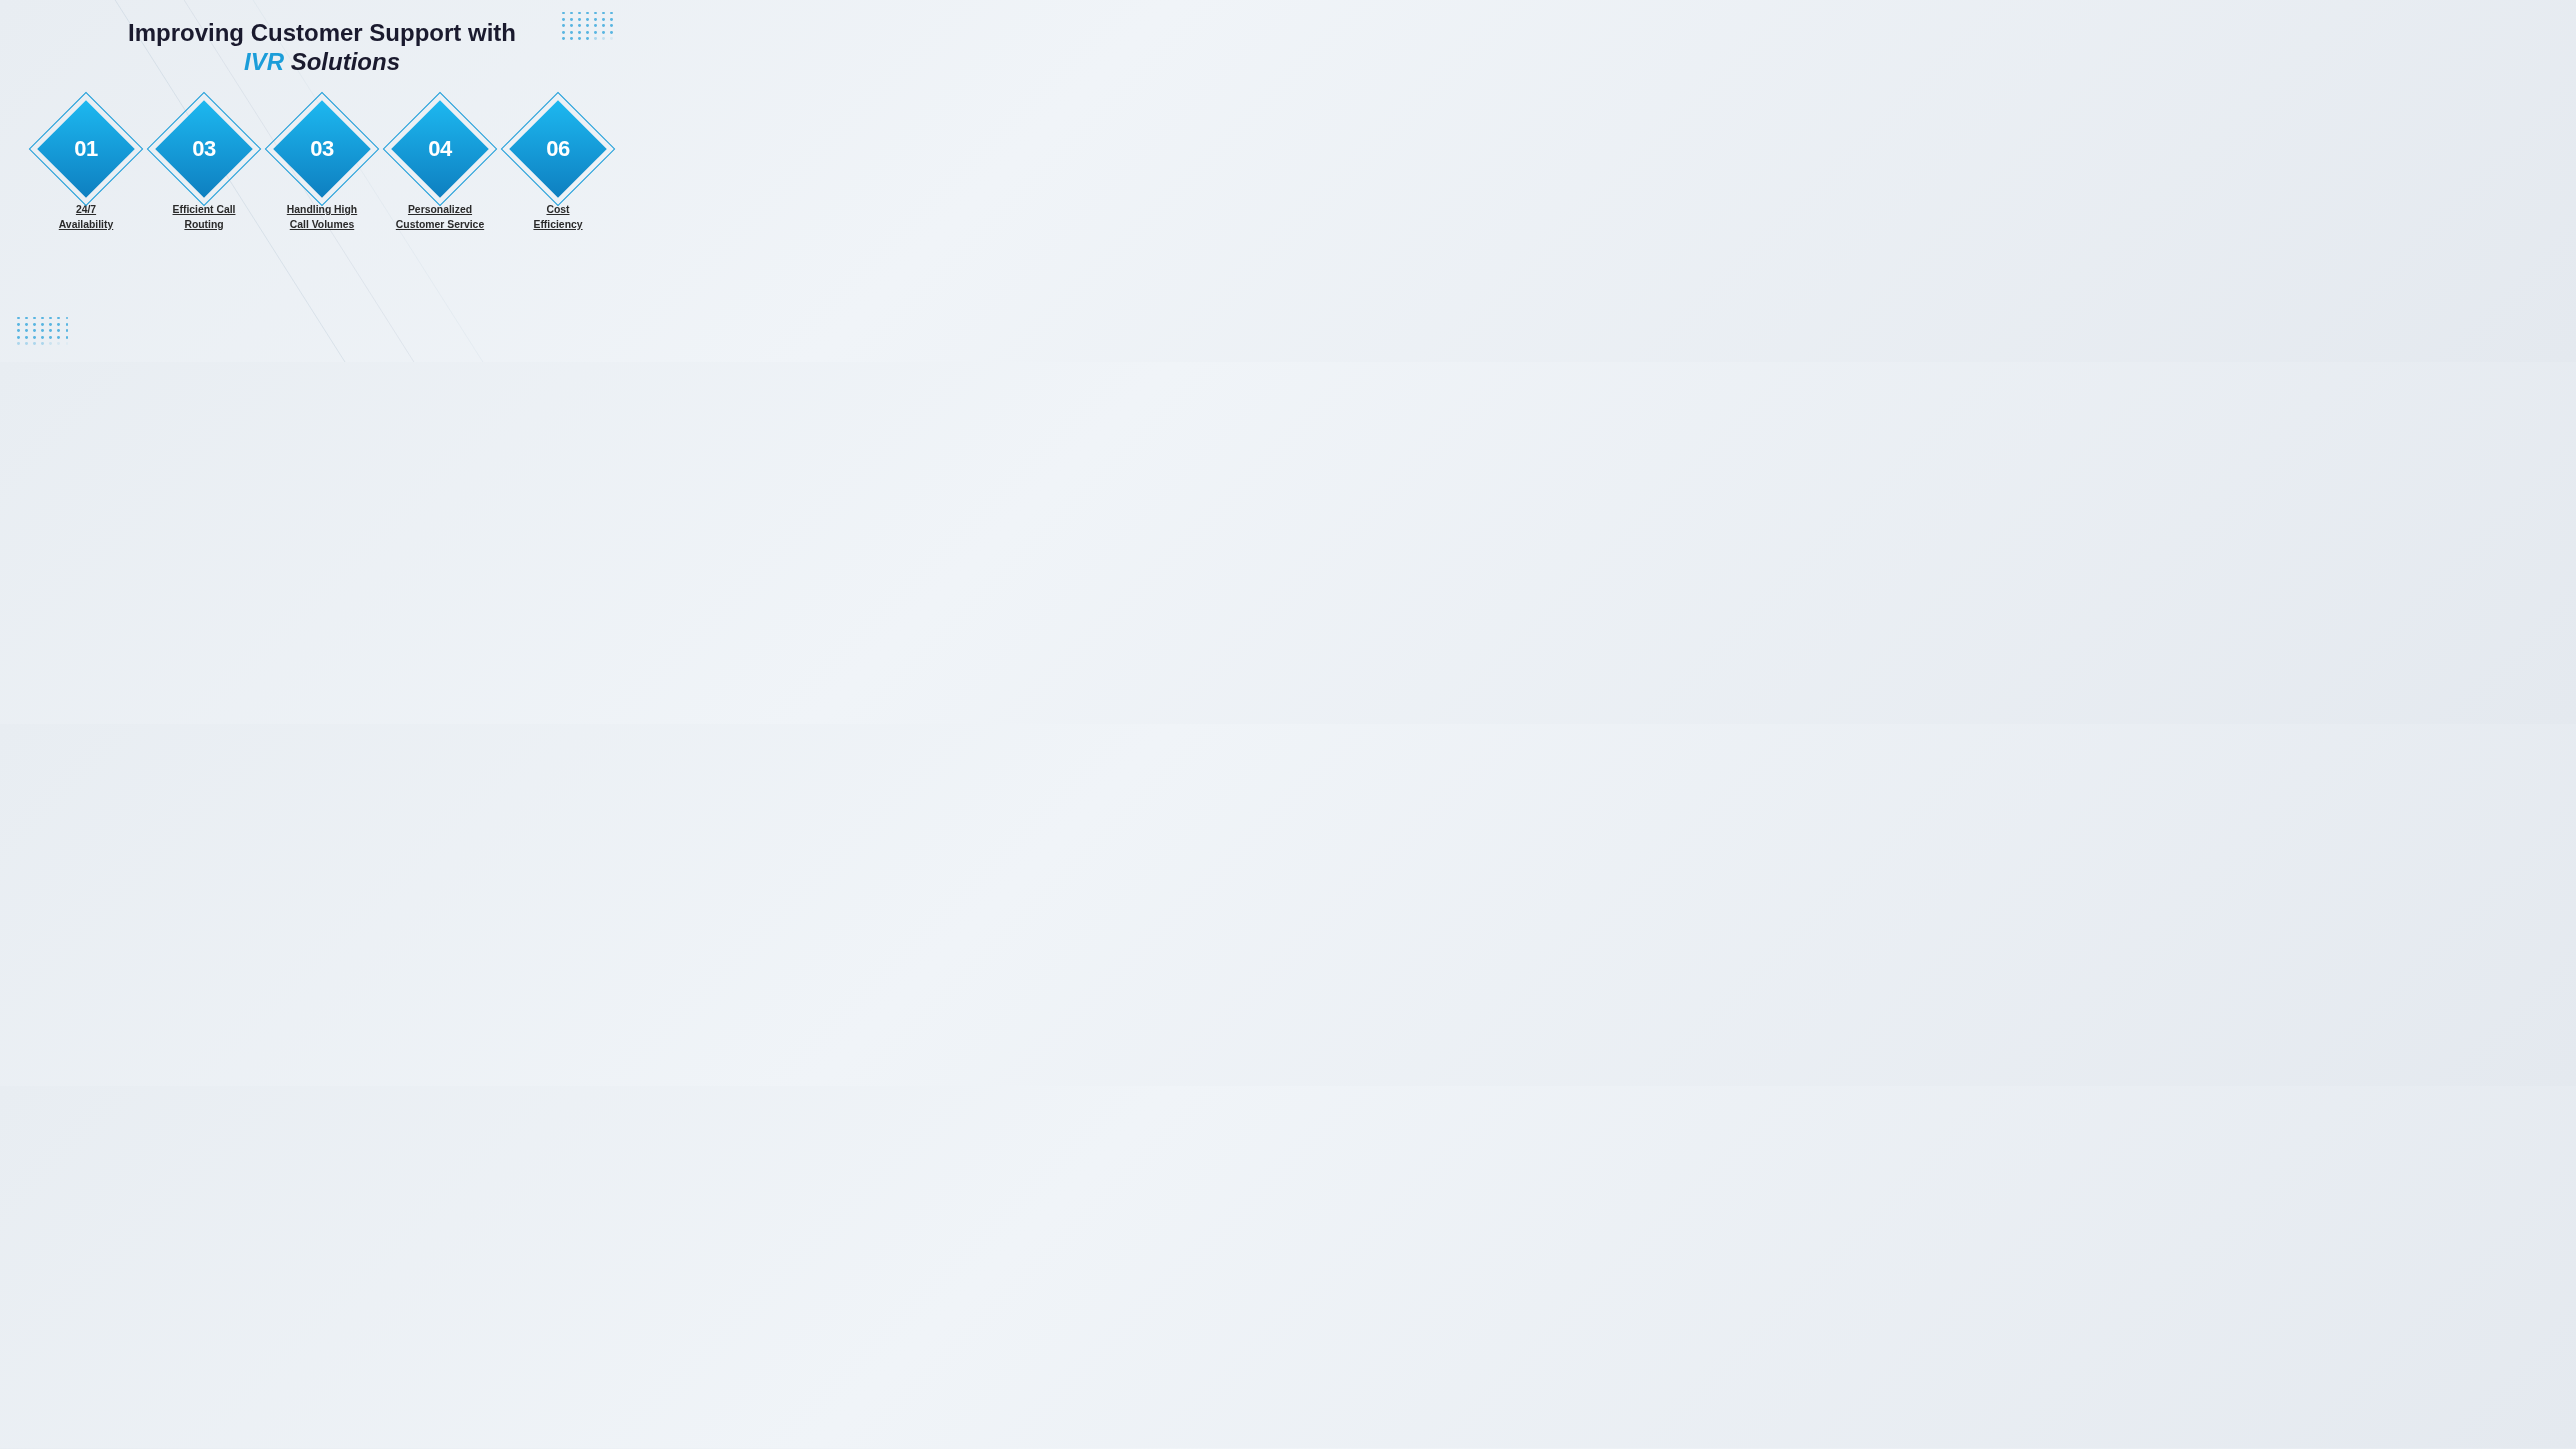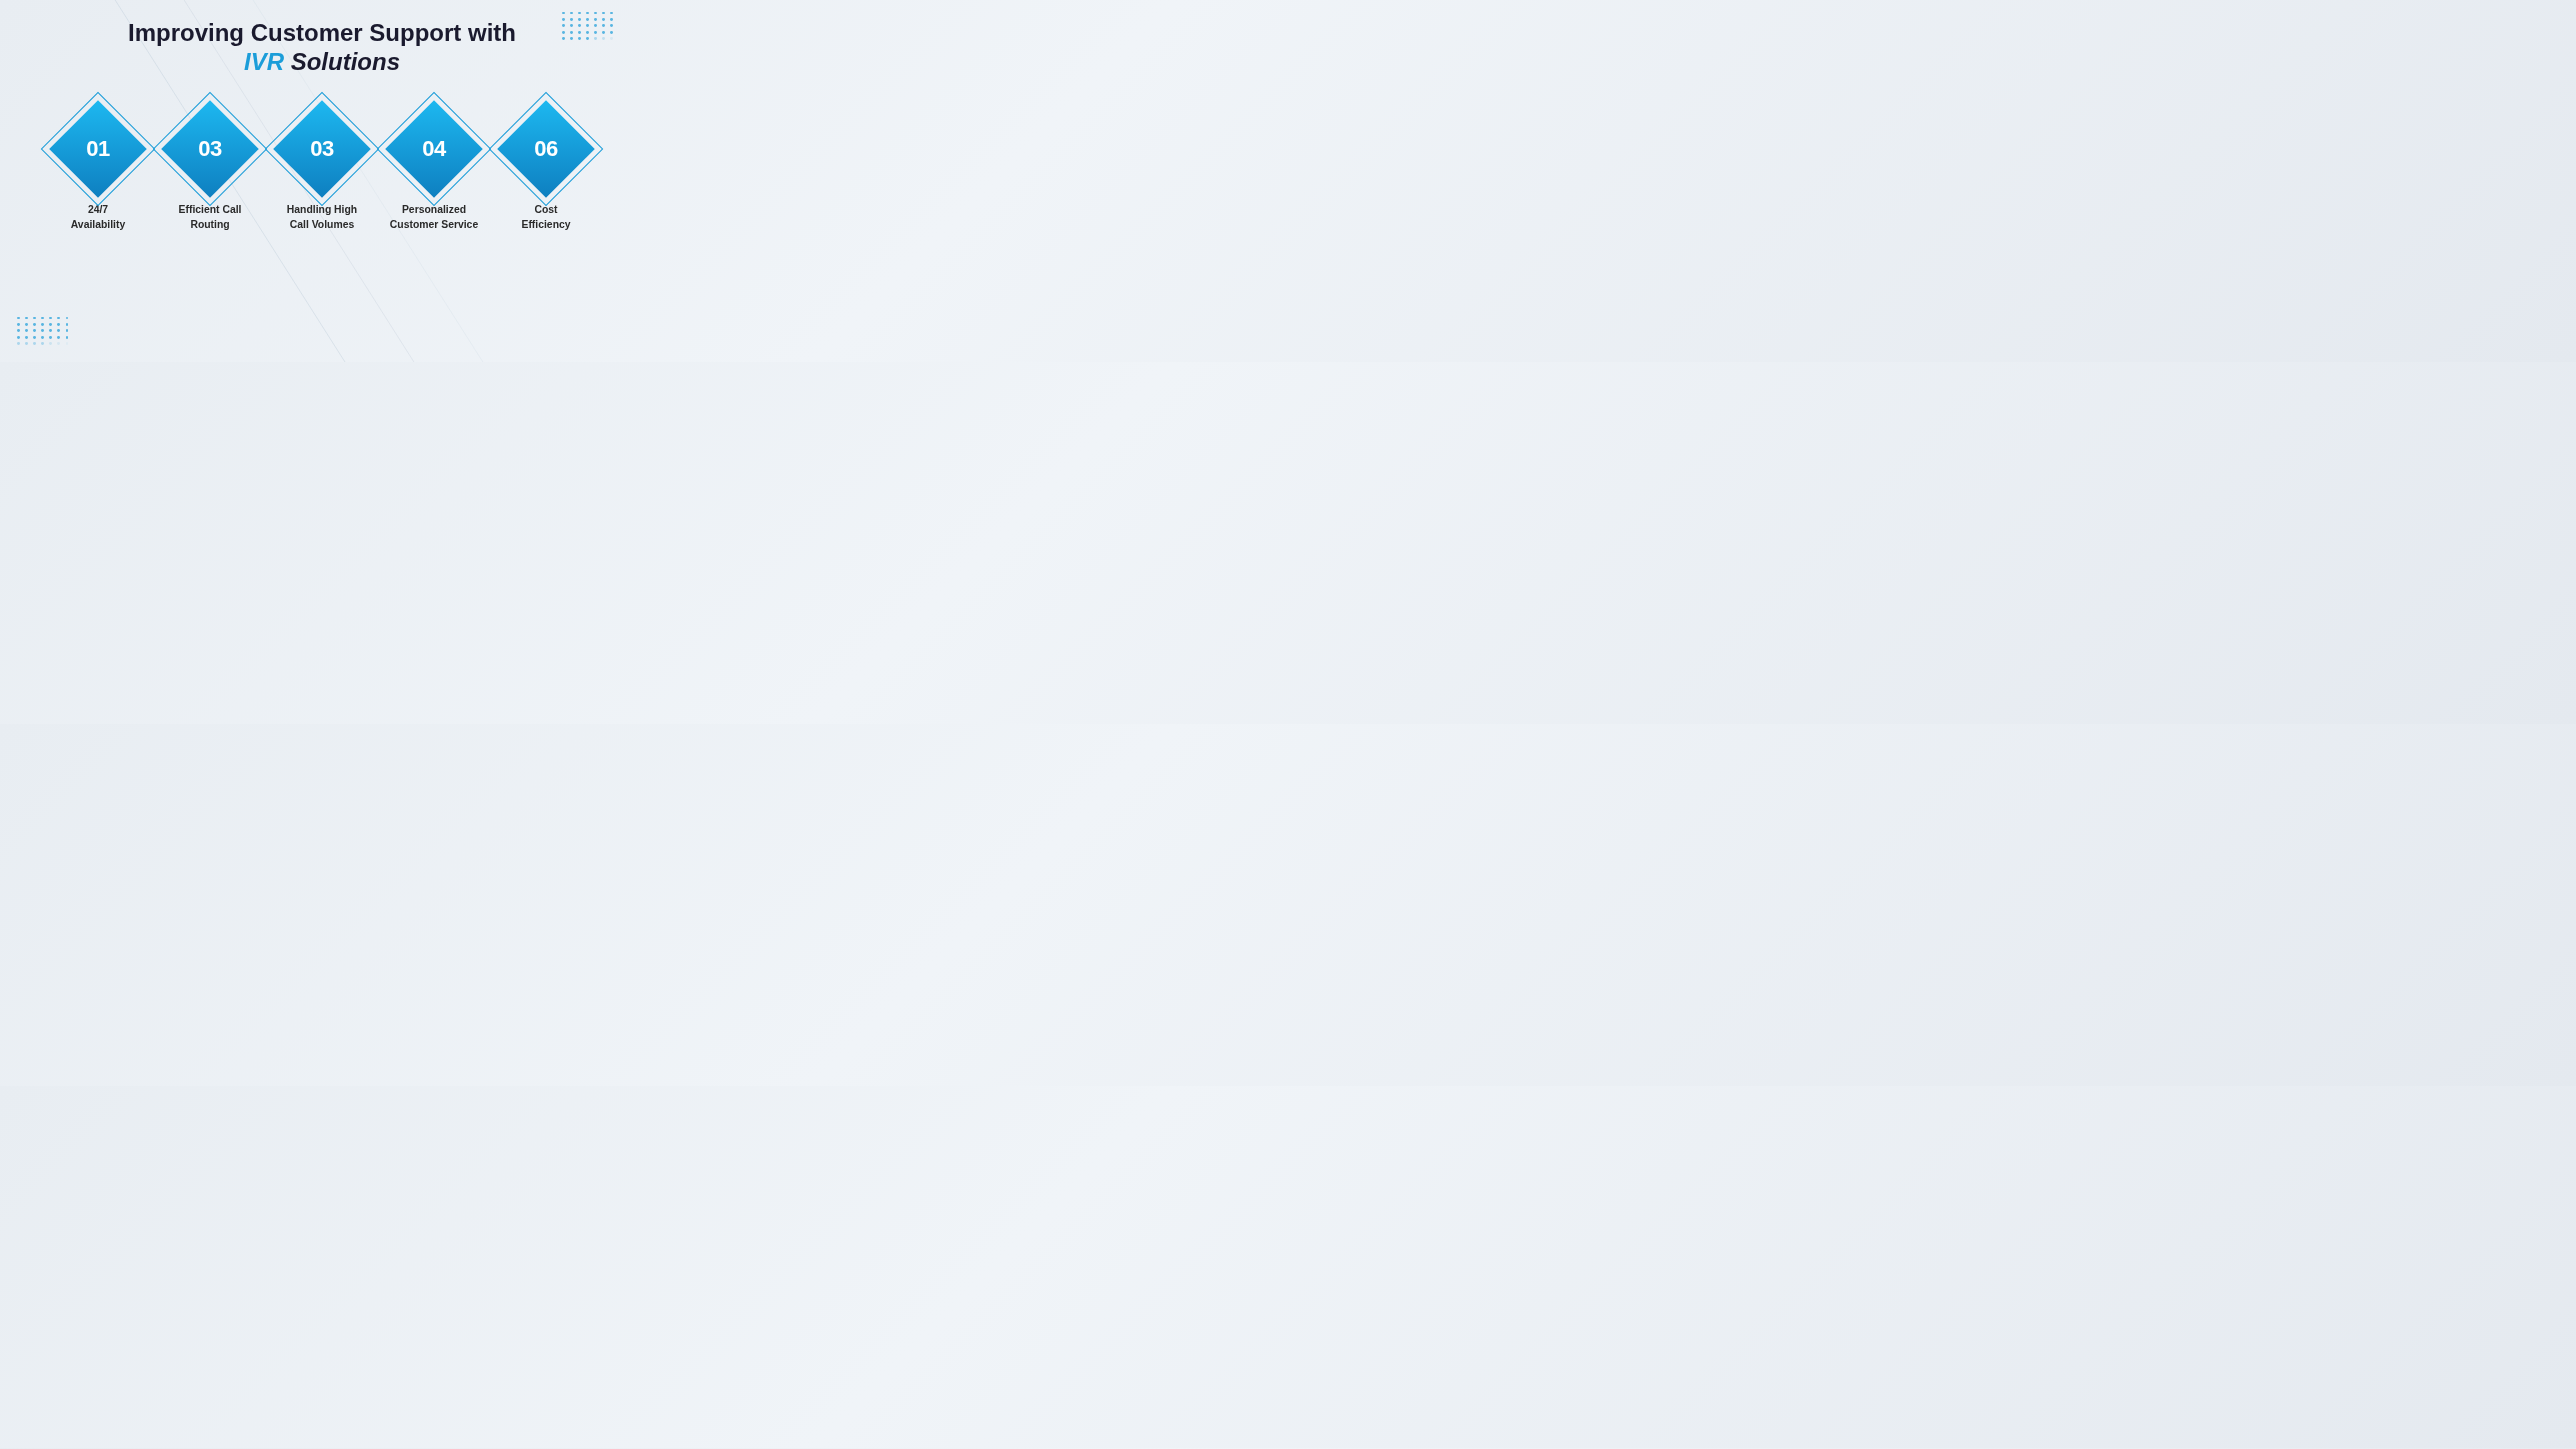--- a/index.html
+++ b/index.html
@@ -78,21 +78,21 @@
 
     .title-ivr {
       color: #1b9dd9;
     }
 
     
     .cards-container {
       display: flex;
       align-items: flex-start;
       justify-content: center;
-      gap: 14px;
+      gap: 20px;
       z-index: 1;
     }
 
     
     .card {
       display: flex;
       flex-direction: column;
       align-items: center;
       width: 98px;
     }
@@ -136,20 +136,21 @@
       z-index: 2;
       letter-spacing: -0.6px;
     }
 
     .card-label {
       text-align: center;
       font-size: 10.4px;
       font-weight: 600;
       color: #2a2a2a;
       line-height: 1.4;
+      text-decoration: underline;
     }
 
     
     .diagonal-bg {
       position: absolute;
       top: 0;
       left: 0;
       width: 100%;
       height: 100%;
       pointer-events: none;

